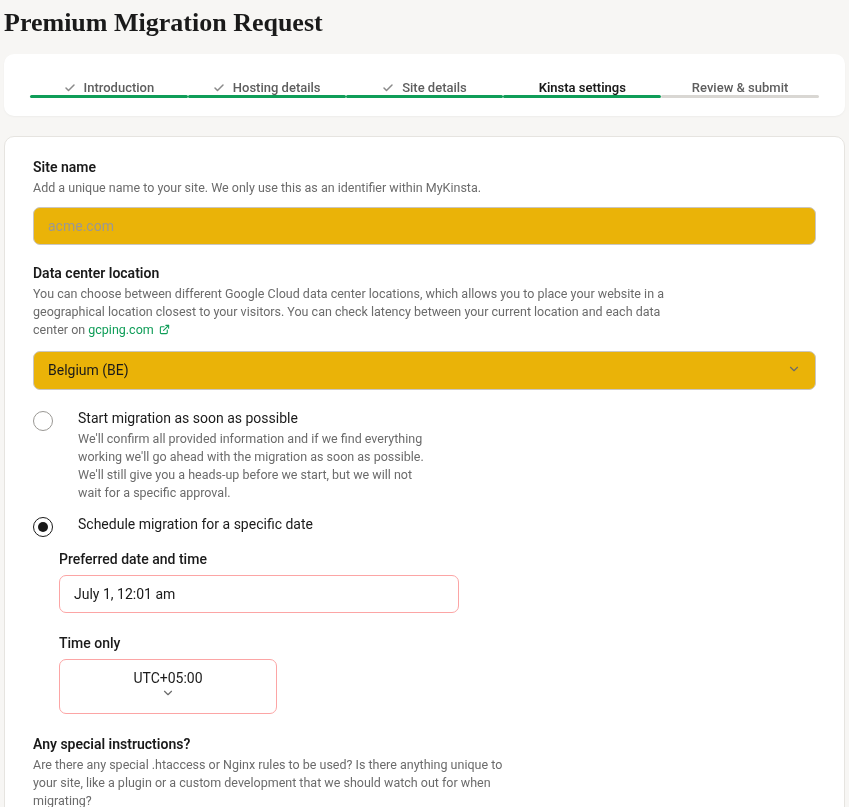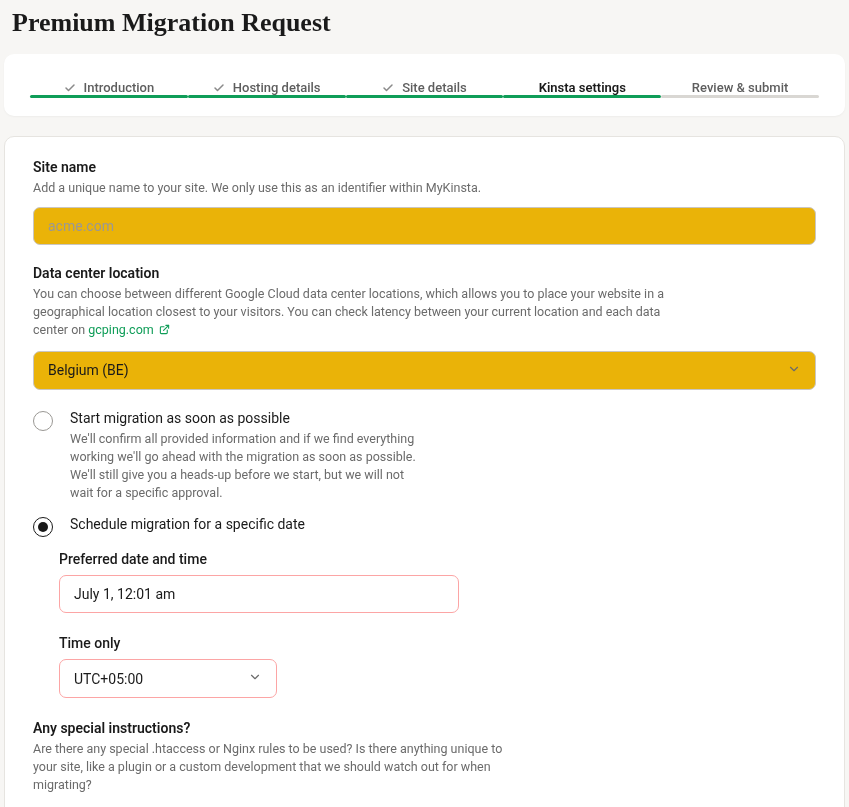--- a/index.html
+++ b/index.html
@@ -8,21 +8,21 @@
     background: #f7f6f4;
     color: #1a1a1a;
     width: 849px;
     height: 807px;
     overflow: hidden;
   }
   .page-title {
     font-family: Georgia, "Times New Roman", serif;
     font-size: 26px;
     font-weight: 600;
-    padding: 8px 4px 16px 12px;
+    padding: 8px 4px 16px 4px;
     color: #1a1a1a;
   }
   .stepper-card {
     background: #fff;
     border-radius: 10px;
     padding: 26px 26px 18px 26px;
     margin: 0 4px;
     box-shadow: 0 1px 2px rgba(0,0,0,0.04);
   }
   .stepper {
@@ -102,21 +102,21 @@
     justify-content: space-between;
     align-items: center;
     cursor: pointer;
   }
   .chev { color: #6b6b6b; }
 
   .radio-group { margin-top: 14px; }
   .radio-item {
     display: flex;
     align-items: flex-start;
-    gap: 17px;
+    gap: 25px;
     margin-bottom: 14px;
   }
   .radio-dot {
     width: 20px; height: 20px;
     border: 1.5px solid #9a9894;
     border-radius: 50%;
     flex-shrink: 0;
     margin-top: 1px;
     position: relative;
     cursor: pointer;
@@ -138,21 +138,21 @@
   .small-select {
     width: 400px;
     border: 1px solid #fca5a5;
     border-radius: 7px;
     padding: 10px 14px;
     font-size: 14px;
     display:flex; justify-content:space-between; align-items:center;
     cursor:pointer;
     margin-bottom: 22px;
   }
-  .smaller-select { width: 218px; }
+  .smaller-select { width: 218px; flex-direction: column; }
 </style>
 </head>
 <body>
 
 <h1 class="page-title">Premium Migration Request</h1>
 
 <div class="stepper-card">
   <div class="stepper">
     <div class="step done">
       <div class="step-row">

